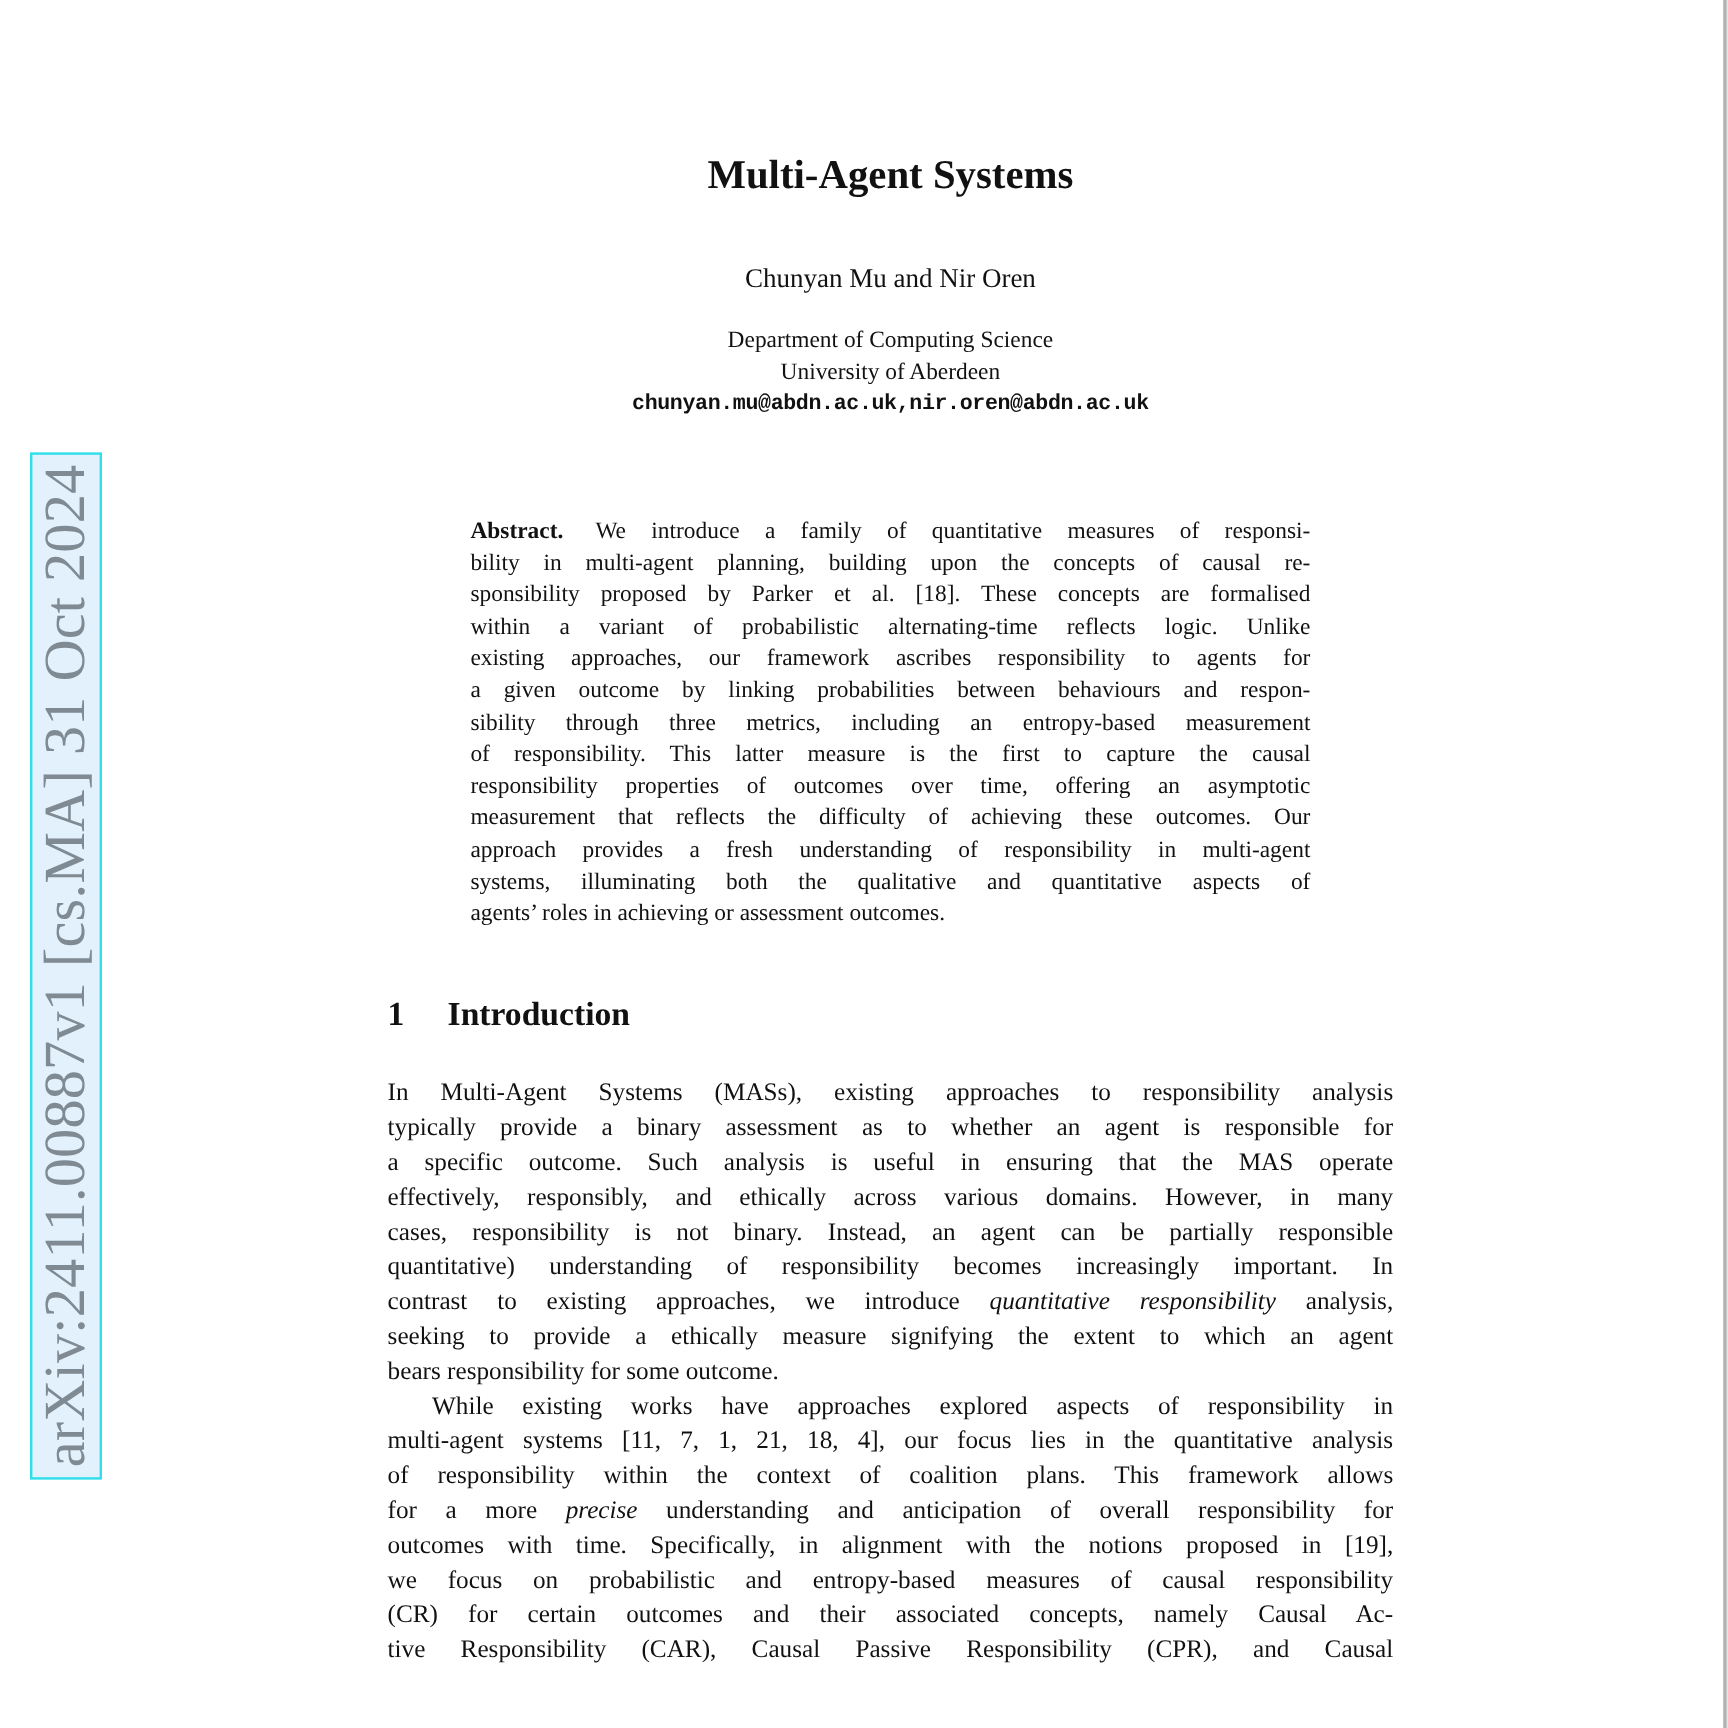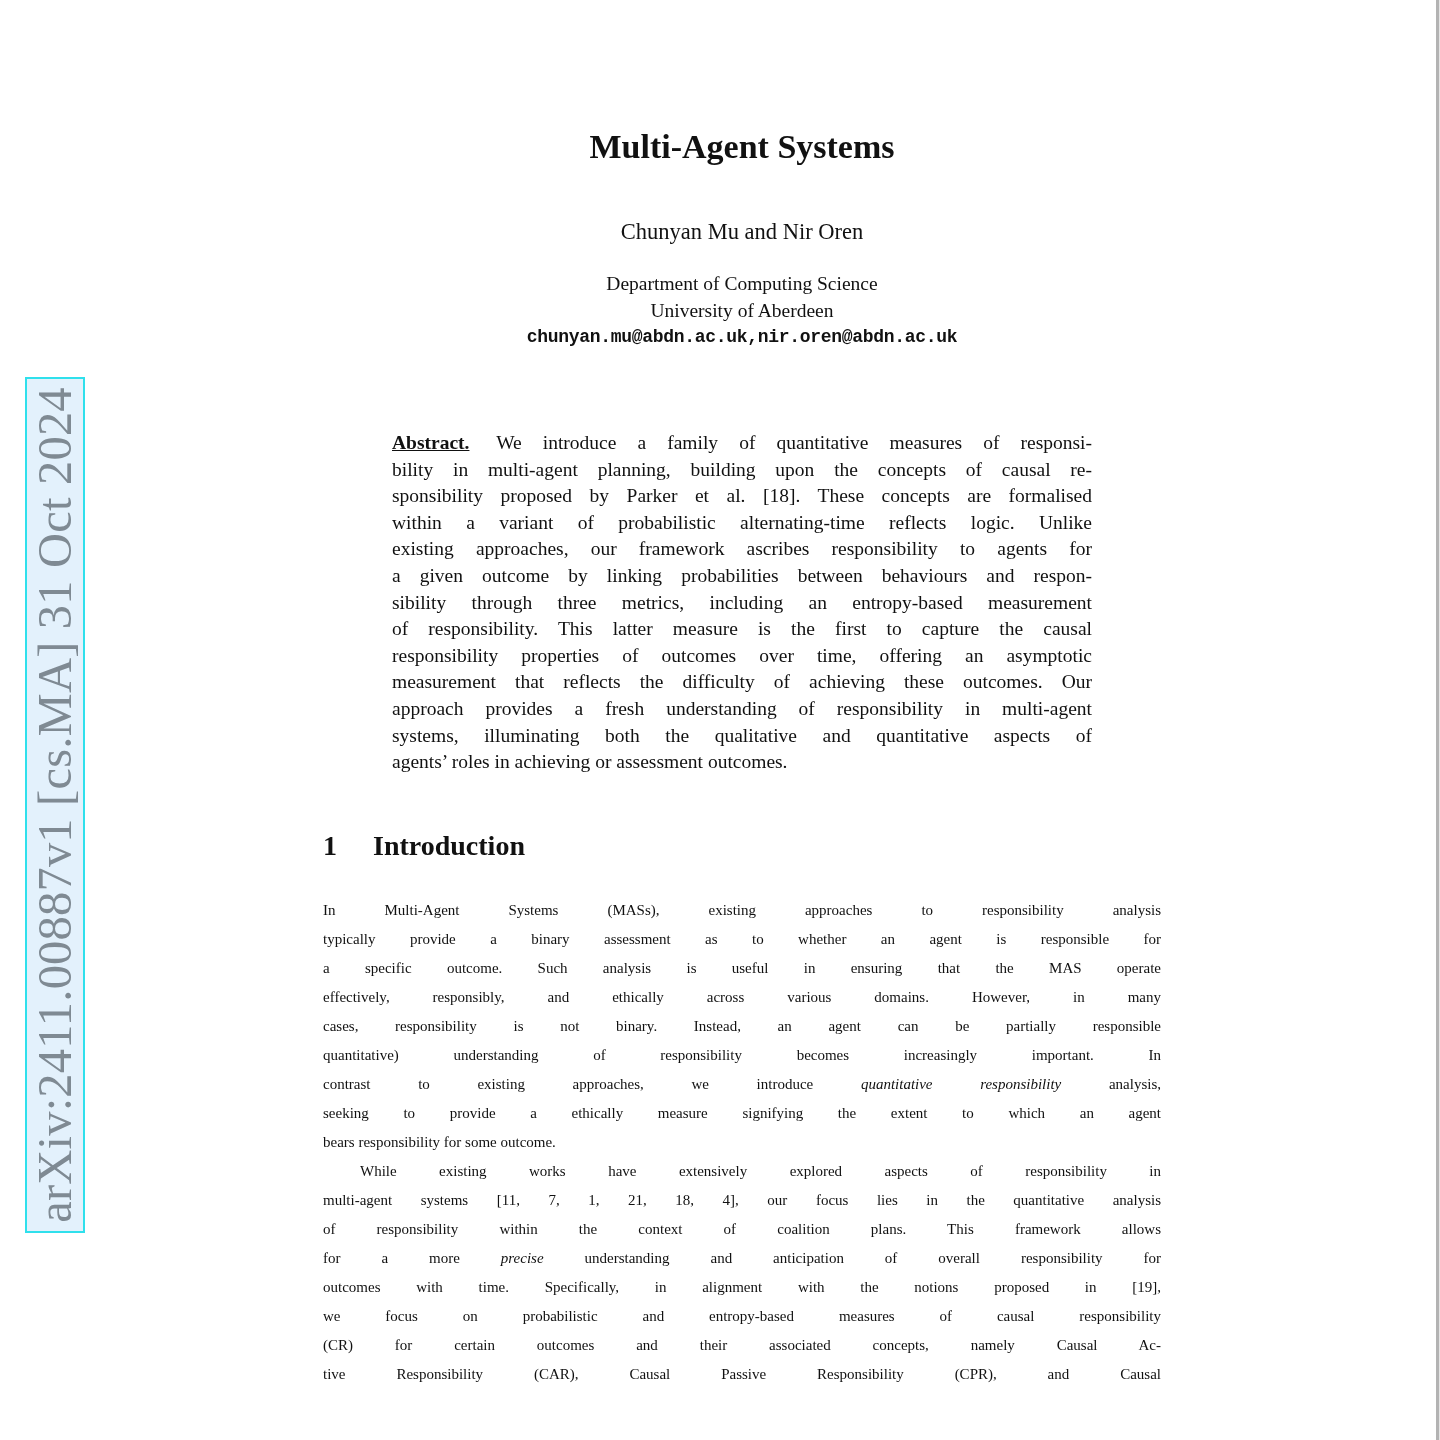--- a/index.html
+++ b/index.html
@@ -94,41 +94,40 @@
       top: 430px;
       width: 700px;
       font-size: 19.5px;
       line-height: 26.6px;
       text-align: justify;
       hyphens: manual;
     }
     .abstract .label {
       font-weight: bold;
       margin-right: 6px;
-      text-decoration: underline;
     }
     .section-heading {
       position: absolute;
       left: 323px;
       top: 828px;
       font-size: 28px;
       font-weight: bold;
       line-height: 36px;
       white-space: nowrap;
     }
     .section-heading .num {
       display: inline-block;
       width: 50px;
     }
     .body-text {
       position: absolute;
       left: 323px;
       top: 896px;
       width: 838px;
-      font-size: 15px;
+      font-size: 21px;
       line-height: 29px;
       text-align: justify;
     }
     .body-text p {
       margin: 0;
     }
     .line {
       display: block;
       text-align: justify;
       text-align-last: justify;
@@ -195,21 +194,21 @@
     <span class="line">typically provide a binary assessment as to whether an agent is responsible for</span>
     <span class="line">a specific outcome. Such analysis is useful in ensuring that the MAS operate</span>
     <span class="line">effectively, responsibly, and ethically across various domains. However, in many</span>
     <span class="line">cases, responsibility is not binary. Instead, an agent can be partially responsible</span>
     <span class="line">quantitative) understanding of responsibility becomes increasingly important. In</span>
     <span class="line"><span>contrast to existing approaches, we introduce </span><em>quantitative responsibility</em><span> analysis,</span></span>
     <span class="line">seeking to provide a ethically measure signifying the extent to which an agent</span>
     <span class="line last">bears responsibility for some outcome.</span>
   </p>
   <p>
-    <span class="line" style="padding-left:37px; box-sizing:border-box;"><span>While existing works have extensively explored aspects of responsibility in</span></span>
+    <span class="line" style="padding-left:37px; box-sizing:border-box;"><span>While existing works have approaches explored aspects of responsibility in</span></span>
     <span class="line"><span>multi-agent systems </span><a class="cite">[11, 7, 1, 21, 18, 4]</a><span>, our focus lies in the quantitative analysis</span></span>
     <span class="line">of responsibility within the context of coalition plans. This framework allows</span>
     <span class="line"><span>for a more </span><em>precise</em><span> understanding and anticipation of overall responsibility for</span></span>
     <span class="line"><span>outcomes with time. Specifically, in alignment with the notions proposed in </span><a class="cite">[19]</a><span>,</span></span>
     <span class="line">we focus on probabilistic and entropy-based measures of causal responsibility</span>
     <span class="line">(CR) for certain outcomes and their associated concepts, namely Causal Ac-</span>
     <span class="line">tive Responsibility (CAR), Causal Passive Responsibility (CPR), and Causal</span>
   </p>
 </div>
 

